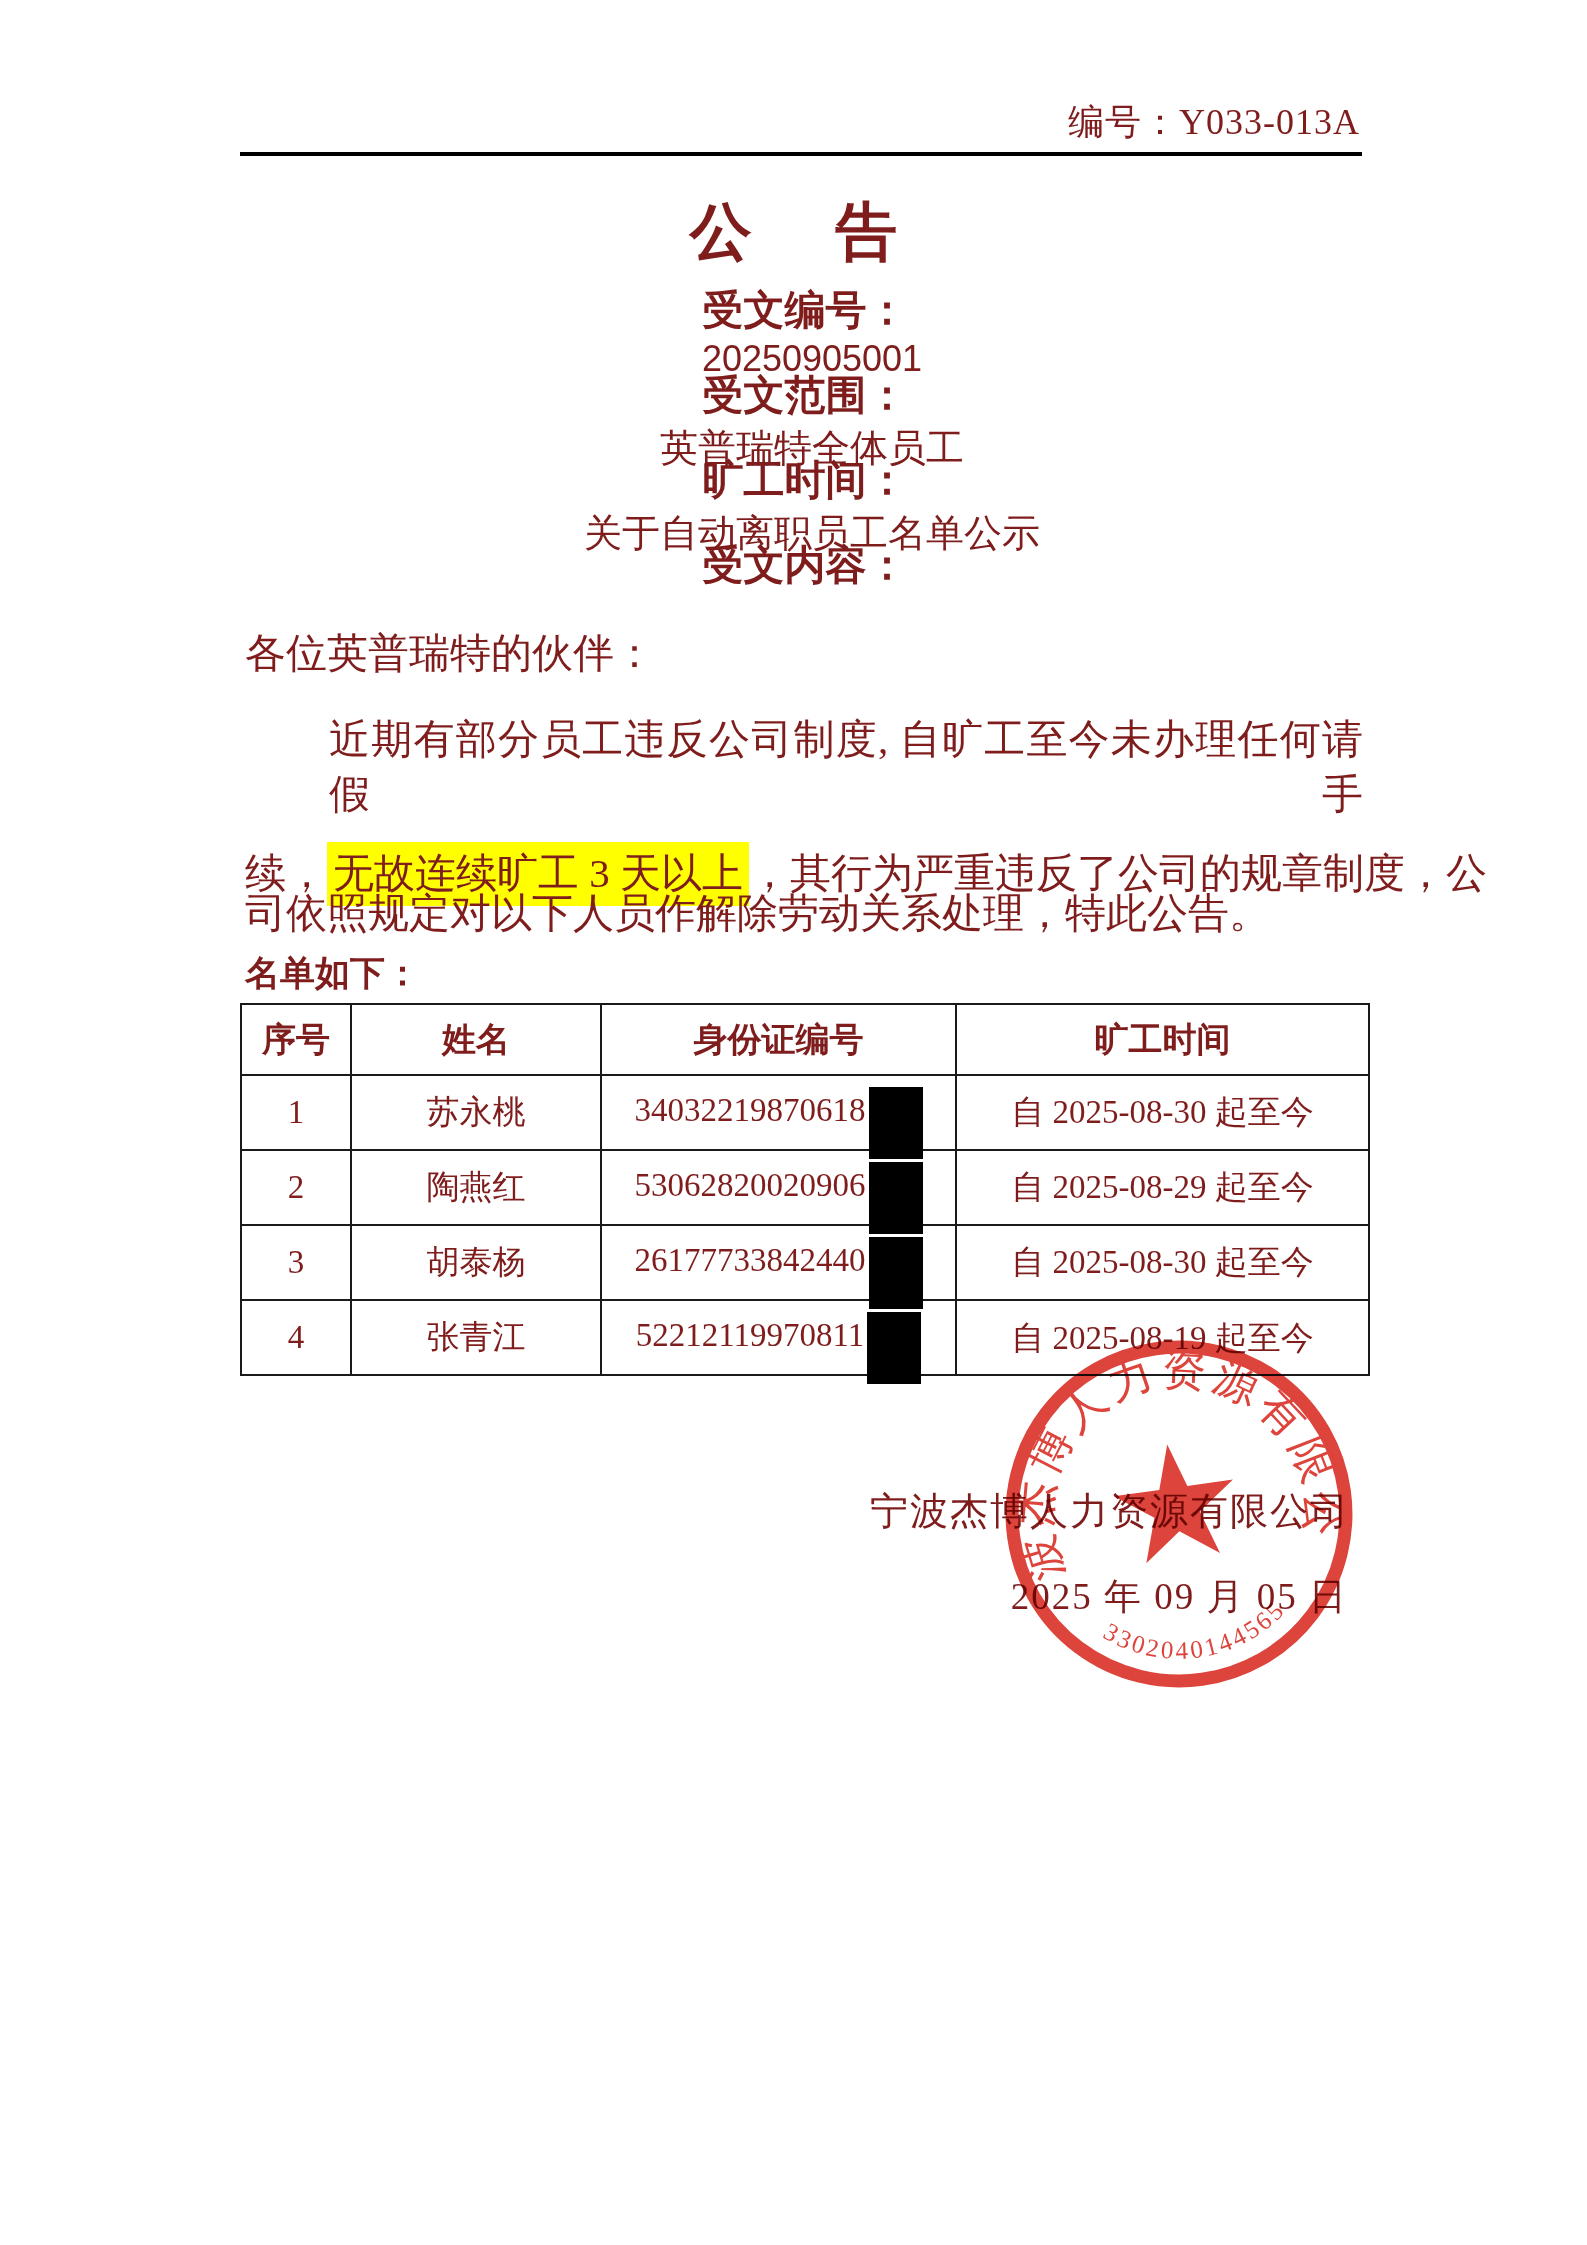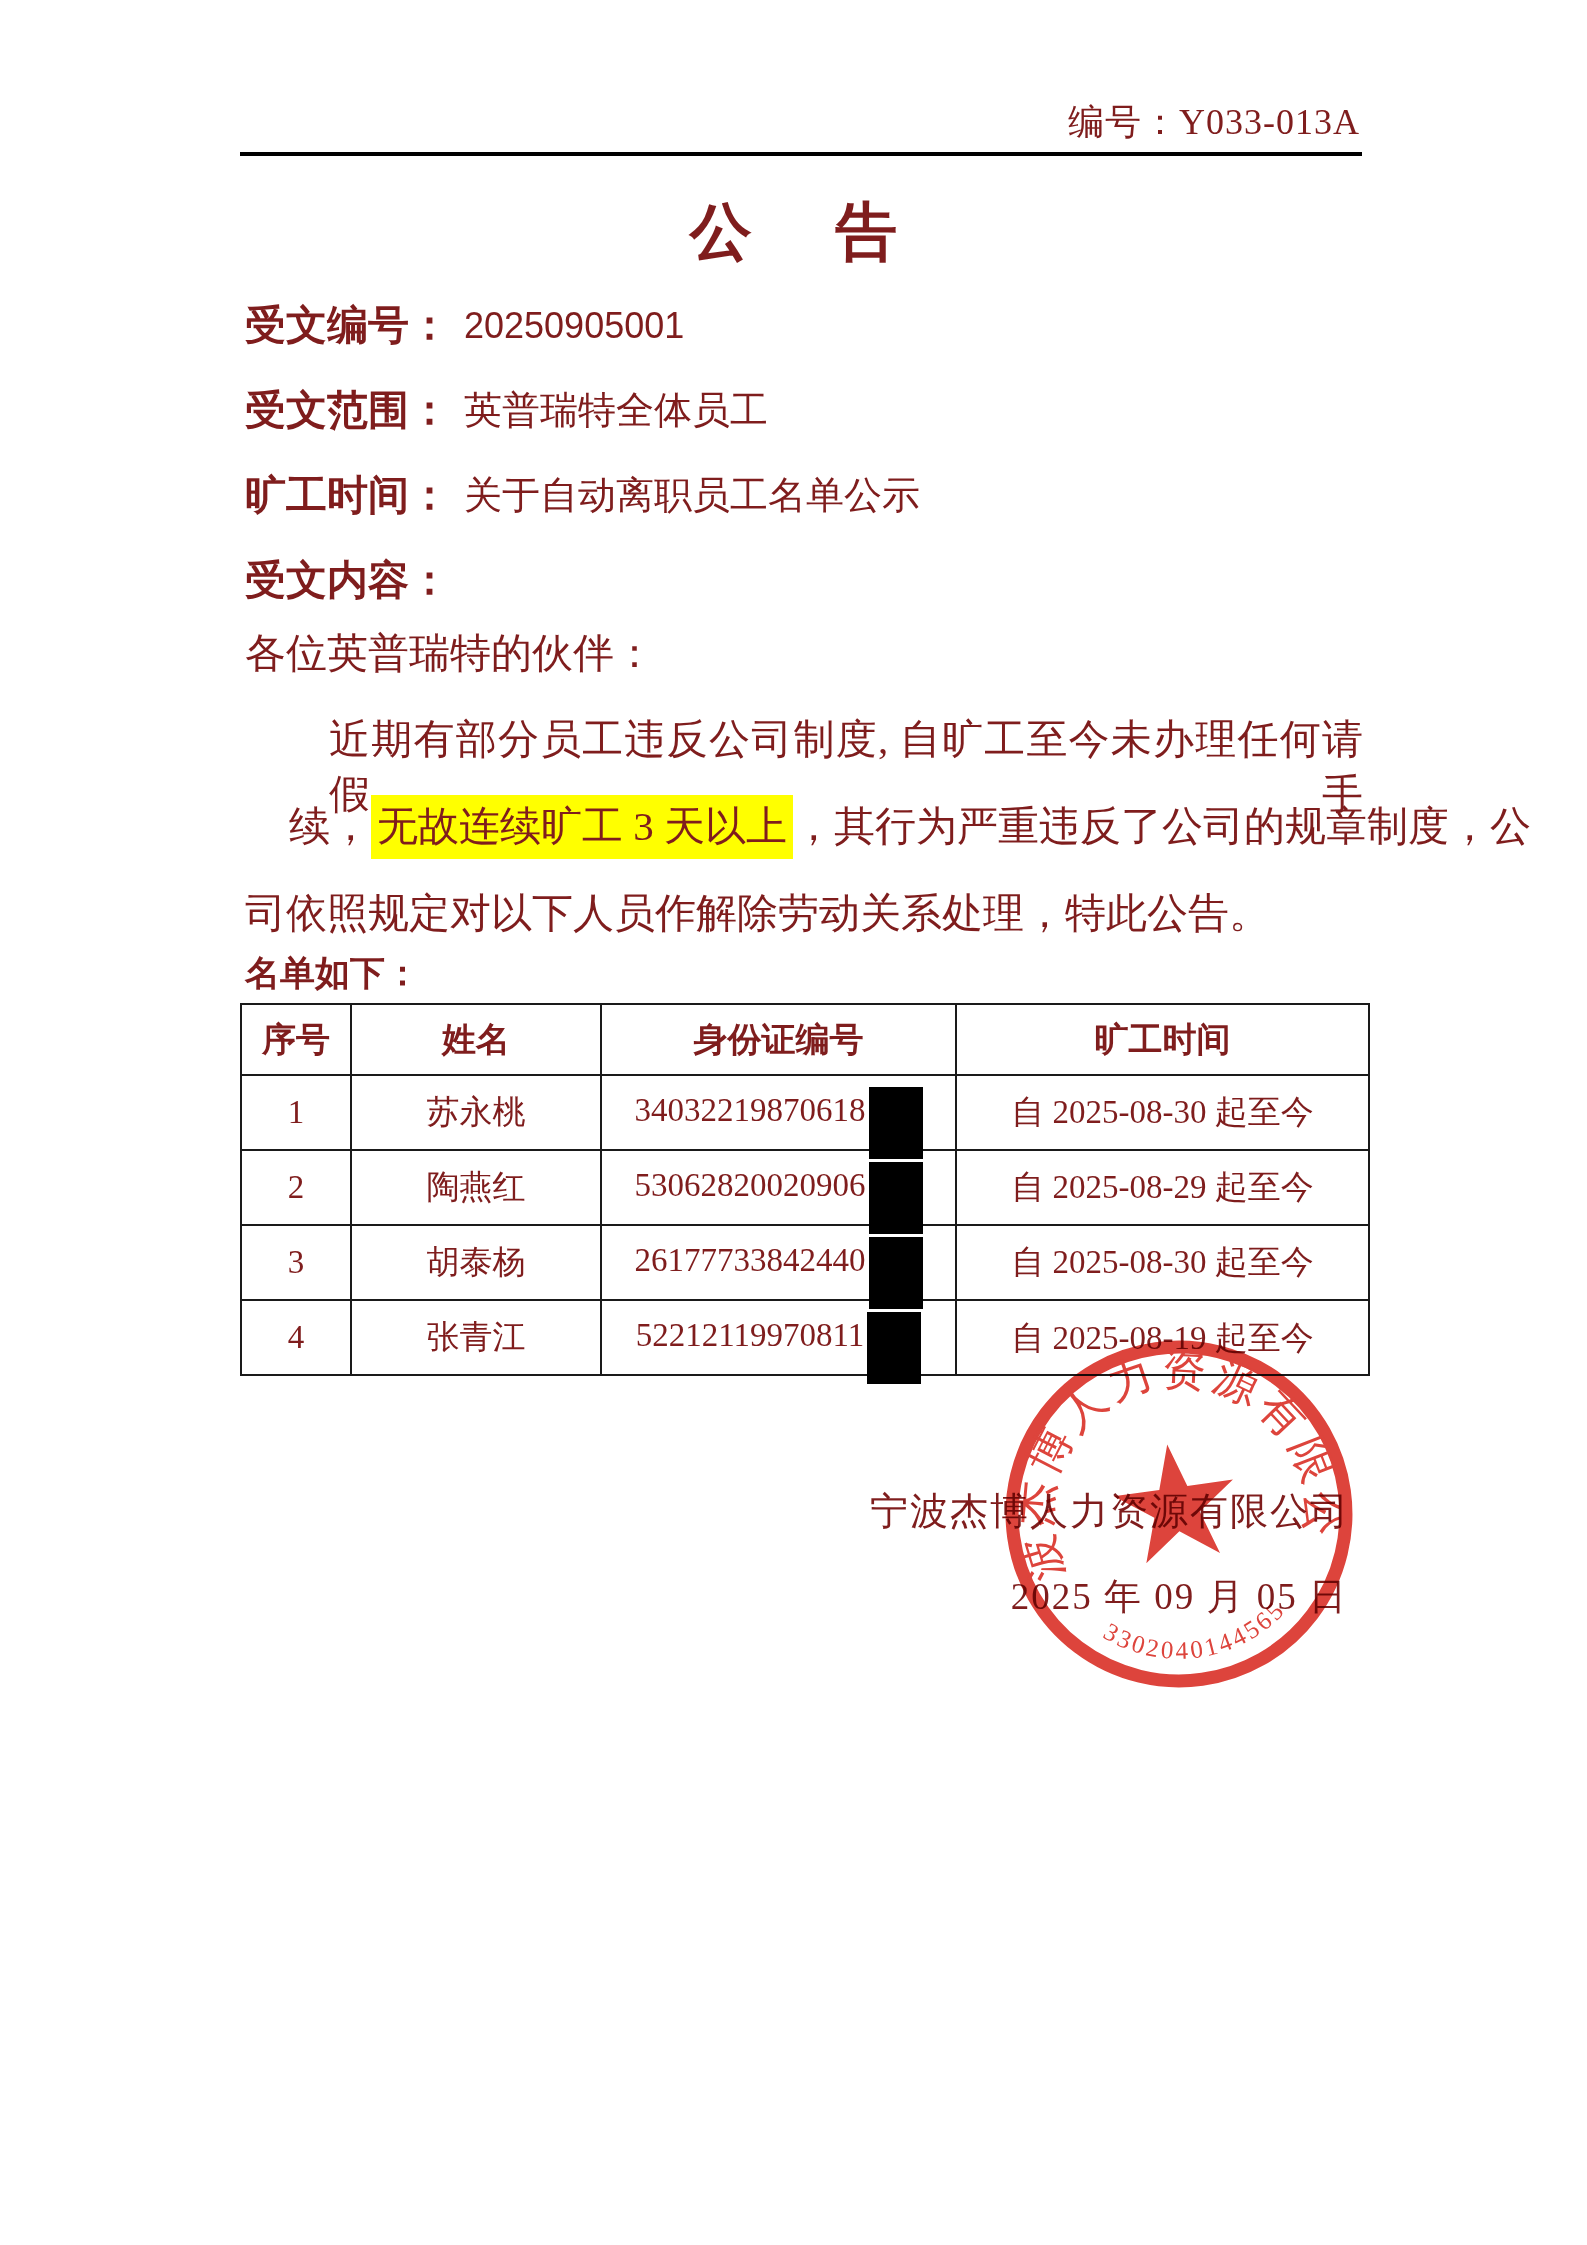--- a/index.html
+++ b/index.html
@@ -19,32 +19,32 @@
   .top-rule {
     position:absolute; left:240px; top:152px;
     width:1122px; height:4px; background:#000;
   }
   .doc-title {
     position:absolute; left:0; top:190px; width:100%;
     text-align:center; font-size:62px; font-weight:bold;
     letter-spacing:0.55em; text-indent:0.55em;
   }
   .meta { position:absolute; left:245px; top:283px; width:1120px; }
-  .meta-row { height:85px; display:flex; align-items:center; }
+  .meta-row { height:85px; display:flex; align-items:center;flex-direction:column; }
   .meta-label { font-size:41px; font-weight:bold; white-space:nowrap; }
   .meta-value { font-size:38px; margin-left:14px; white-space:nowrap; }
   .meta-value.sans { font-family:"Liberation Sans","DejaVu Sans",sans-serif; font-size:36px; }
   .salutation { position:absolute; left:245px; top:626px; font-size:41px; }
   .para-line {
     position:absolute; left:245px; width:1118px; font-size:41px;
     white-space:nowrap;
   }
   .para-line.justify { white-space:normal; text-align:justify; text-align-last:justify; }
   .pl1 { top:712px; padding-left:84px; }
-  .pl2 { top:799px;margin-left:44px; }
+  .pl2 { top:846px; }
   .pl3 { top:886px; }
   .hl { background:#ffff00; padding:8px 6px 10px 6px; }
   .list-intro { position:absolute; left:245px; top:950px; font-size:35px; font-weight:bold; }
   table.roster {
     position:absolute; left:240px; top:1003px;
     width:1128px; border-collapse:collapse; table-layout:fixed;
   }
   table.roster col.c1{width:110px;} table.roster col.c2{width:250px;}
   table.roster col.c3{width:355px;} table.roster col.c4{width:413px;}
   table.roster th, table.roster td {

